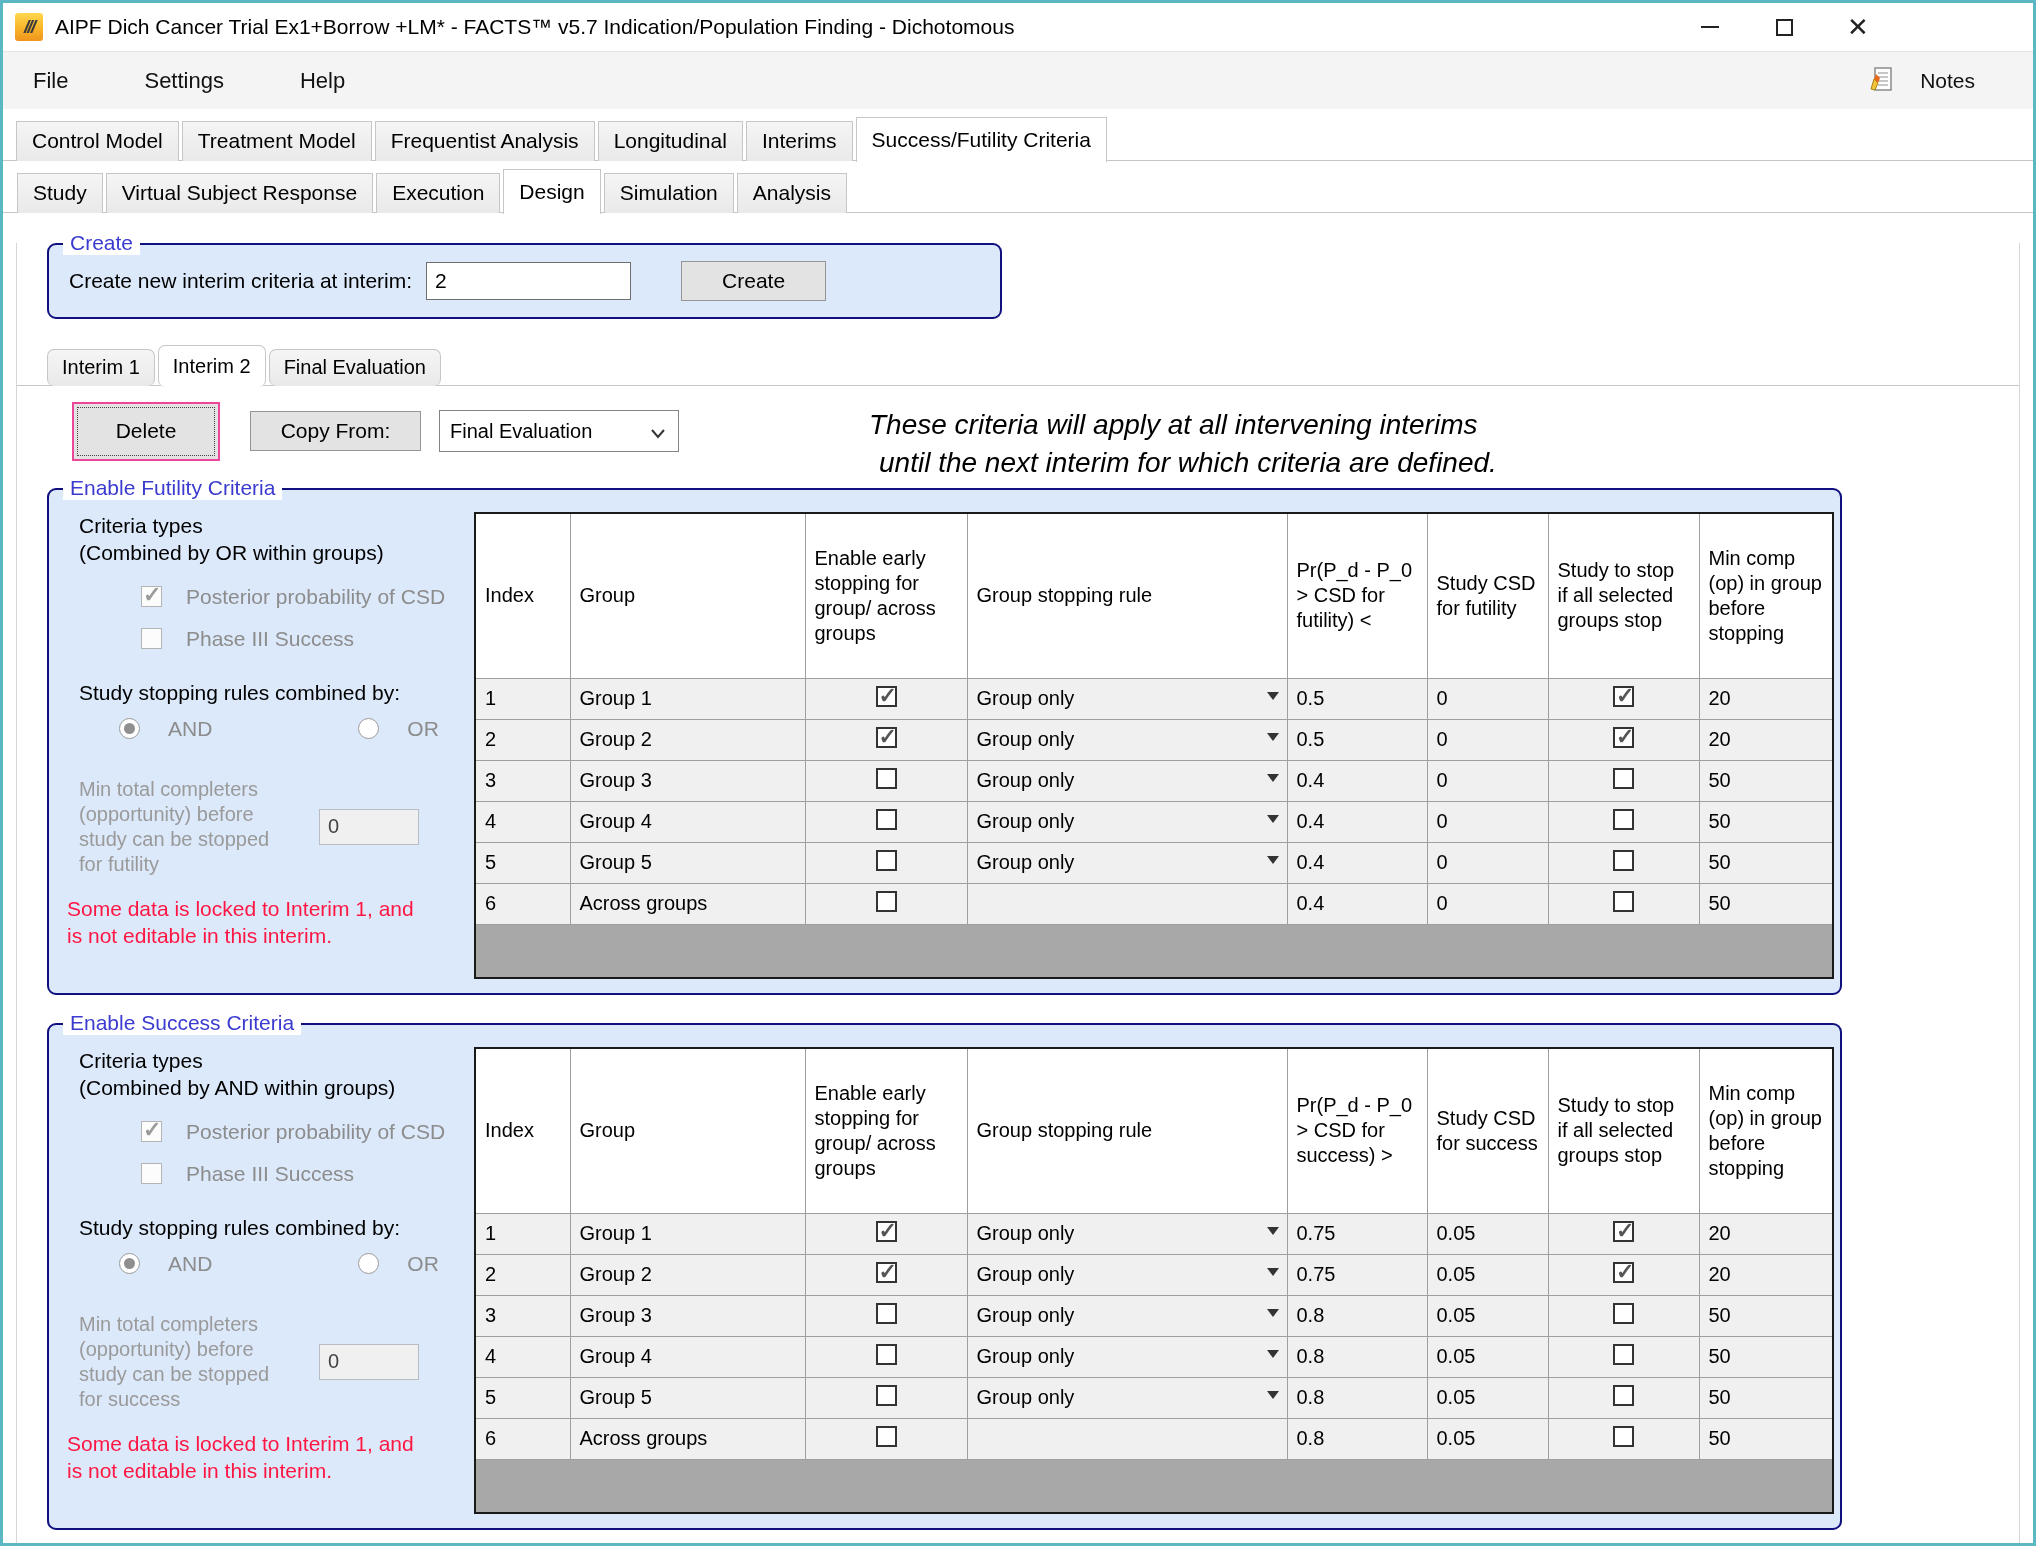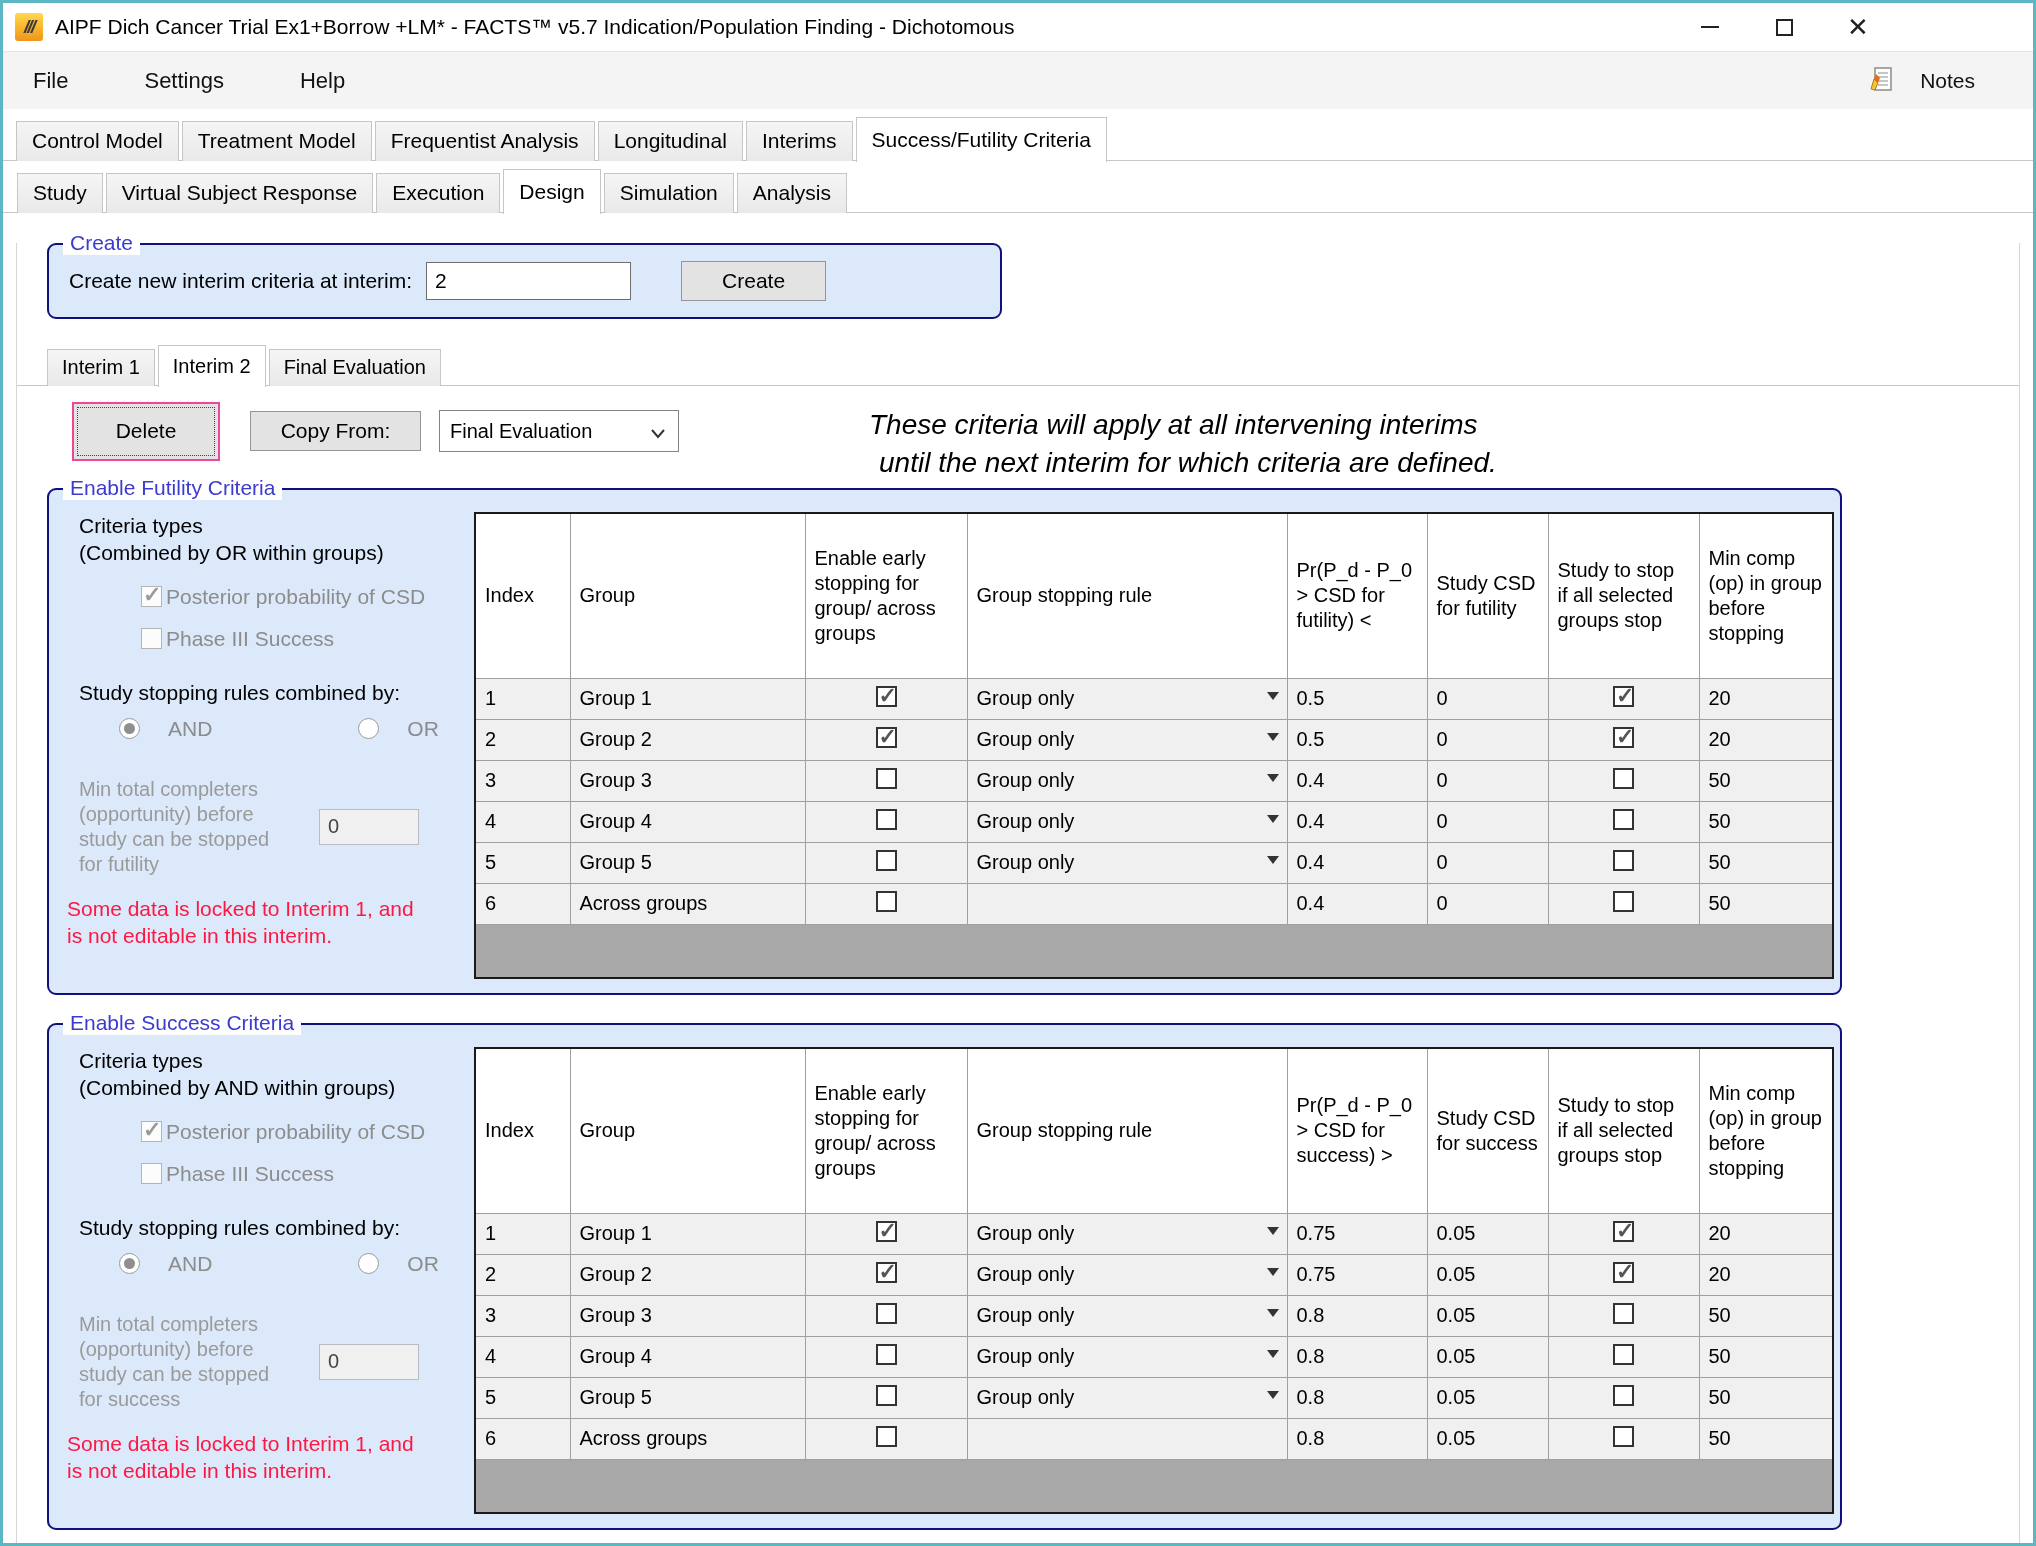--- a/index.html
+++ b/index.html
@@ -45,38 +45,38 @@
   .groupbox{ position:relative; border:2px solid #10107e; border-radius:9px; background:#dce9fa;}
   .legend{ position:absolute; top:-14px; left:14px; background:#fff; color:#3b3bd0; font-size:21px; padding:0 7px; white-space:nowrap;}
 
   .create-box{ margin:30px 0 0 30px; width:955px; height:76px; display:flex; align-items:center; padding-left:20px;}
   .create-label{ font-size:21px; color:#000;}
   .create-input{ margin-left:14px; width:205px; height:38px; border:1px solid #6e6e6e; font-size:21px; padding-left:8px; font-family:"Liberation Sans",sans-serif;}
   .btn{ background:#e3e3e3; border:1px solid #959595; font-size:21px; height:40px; font-family:"Liberation Sans",sans-serif; color:#000;}
   .create-btn{ margin-left:50px; width:145px;}
 
   .interim-strip{ margin-top:18px; padding-left:30px;}
-  .interim-strip .tab{ font-size:20px; padding:6px 14px 7px;}
+  .interim-strip .tab{ font-size:20px; padding:6px 14px 7px;border-radius:7px;}
   .interim-strip .tab.active{ padding-top:9px; padding-bottom:9px;}
 
   
   .toolbar{ position:relative; height:58px; margin-top:16px; padding-left:55px; display:flex; align-items:center;}
   .delete-btn{ width:148px; height:59px; border:2px solid #ec4899; outline:1px dotted #444; outline-offset:-6px;}
   .copyfrom-btn{ width:171px; margin-left:30px;}
   .combo{ margin-left:18px; width:240px; height:42px; background:#fff; border:1px solid #838383; display:flex; align-items:center; padding-left:10px; position:relative;}
   .combo-value{ font-size:20px; color:#000;}
   .combo-chev{ position:absolute; right:12px; top:14px;}
   .info-text{ position:absolute; left:852px; top:4px; font-size:28px; color:#000; line-height:1.35;font-style:italic;}
   .info-text div:last-child{ padding-left:10px;}
 
   
   .panel{ margin:28px 0 0 30px; width:1795px; display:flex; padding:22px 0 14px 0;}
   .panel-left{ width:405px; padding-left:30px; flex-shrink:0;}
   .crit-title{ font-size:21px; color:#000; line-height:1.3;}
-  .cb-row{ display:flex; align-items:center; gap:4px; margin:18px 0 0 62px;}
+  .cb-row{ display:flex; align-items:center; gap:24px; margin:18px 0 0 62px;}
   .cb{ display:inline-block; width:21px; height:21px; background:#fff; border:2px solid #333; position:relative; flex-shrink:0;}
   .cb.dis{ border:1px solid #b4b4b4; background:#fcfcfc;}
   .cb.checked::after{ content:"✓"; position:absolute; top:-5px; left:1px; font-size:22px; font-weight:bold; color:#555;}
   .cb.dis.checked::after{ color:#9a9a9a;}
   .gray-label{ font-size:21px; color:#8c8c8c;}
   .combine-label{ font-size:21px; color:#000; margin-top:30px;}
   .radio-row{ display:flex; align-items:center; margin:12px 0 0 40px; gap:28px;}
   .radio{ width:21px; height:21px; border:1px solid #9a9a9a; border-radius:50%; background:#fff; display:inline-block; position:relative; flex-shrink:0;}
   .radio.sel::after{ content:""; position:absolute; inset:4px; border-radius:50%; background:#8f8f8f;}
   .radio-gap{ width:90px;}

